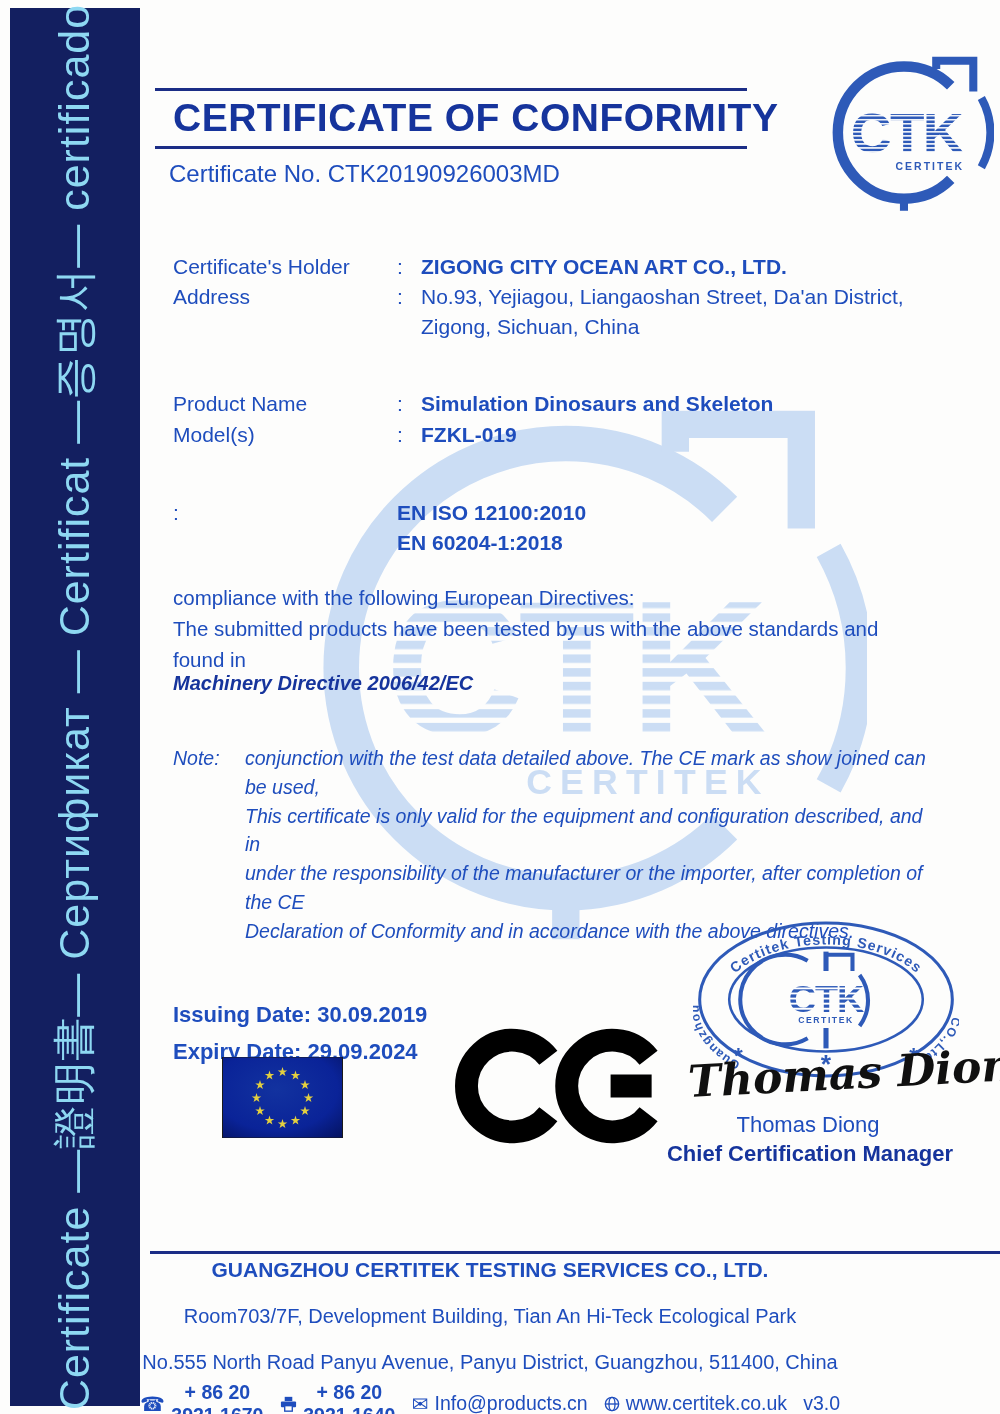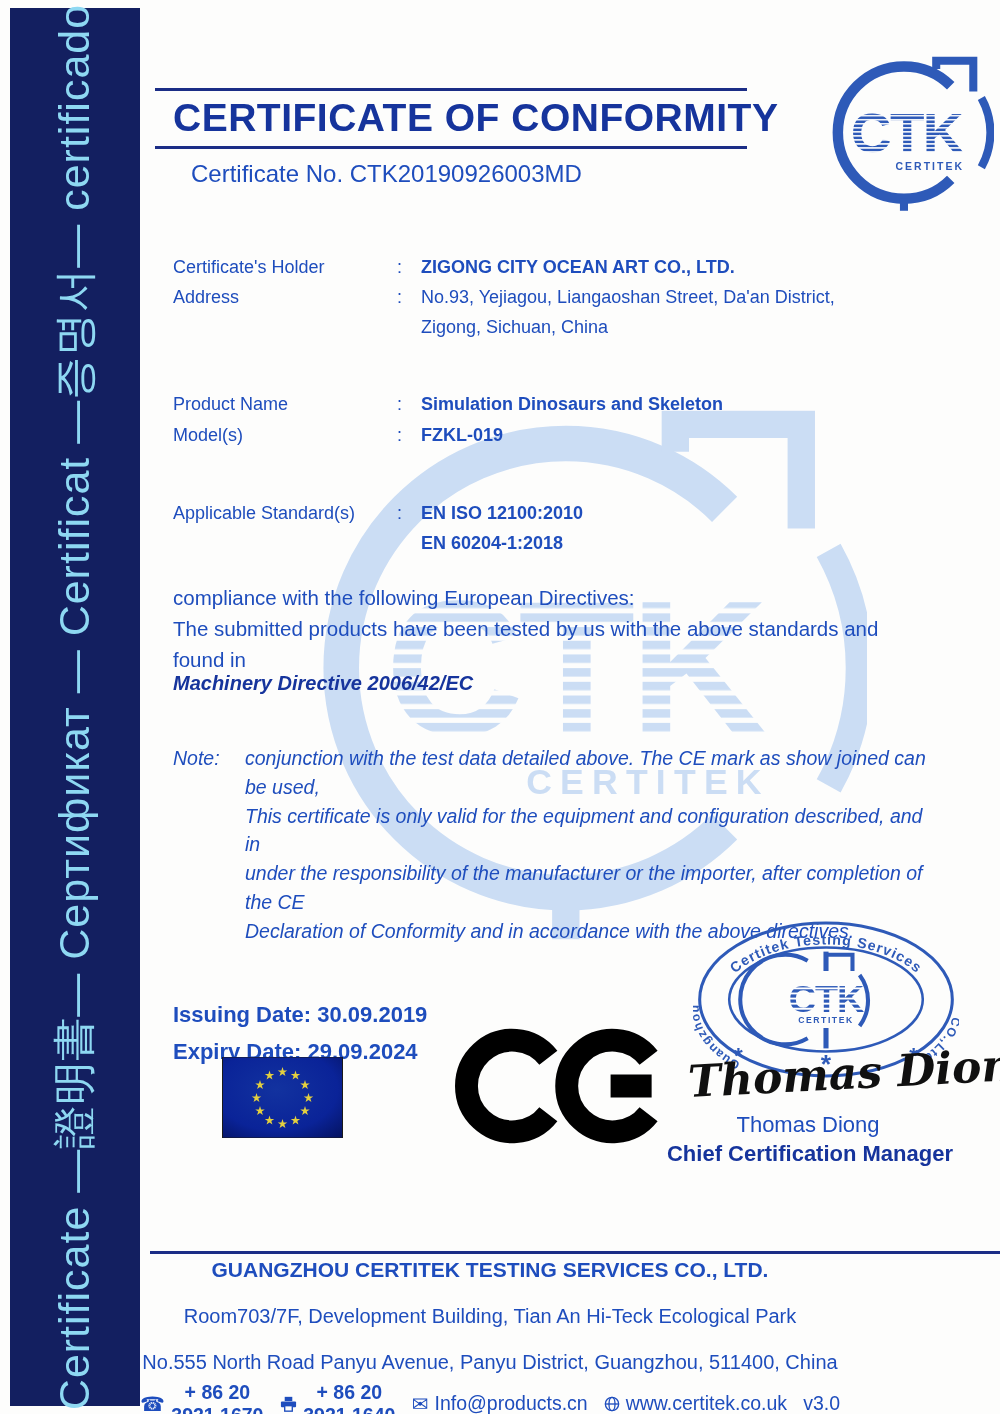--- a/index.html
+++ b/index.html
@@ -16,24 +16,24 @@
     transform:rotate(-90deg);transform-origin:0 0;display:flex;align-items:center;justify-content:center;}
   .band-text{font-size:43px;letter-spacing:1px;color:var(--cyan);white-space:nowrap;}
 
   
   .wm{position:absolute;left:292px;top:408px;width:575px;opacity:.95;z-index:0;}
   .content{position:absolute;inset:0;z-index:1;}
 
   .abs{position:absolute;}
   .title-line{position:absolute;left:155px;width:592px;height:3px;background:var(--line);}
   .title{position:absolute;left:173px;top:96px;font-size:39px;font-weight:bold;color:var(--dark);letter-spacing:.5px;}
-  .certno{position:absolute;left:191px;top:160px;font-size:24px;font-weight:500;color:var(--blue);}
+  .certno{position:absolute;left:169px;top:160px;font-size:24px;font-weight:500;color:var(--blue);}
 
   .frow{position:absolute;left:173px;display:grid;grid-template-columns:224px 24px auto;
-        font-size:18px;color:var(--blue);line-height:30px;}
+        font-size:21px;color:var(--blue);line-height:30px;}
   .frow .val{white-space:nowrap;}
   .b{font-weight:bold;}
   .sb{font-weight:600;}
 
   .statement{position:absolute;left:173px;top:582px;width:730px;font-size:20.5px;line-height:31px;color:var(--blue);}
   .directive{position:absolute;left:173px;top:672px;font-size:20px;font-weight:bold;font-style:italic;color:var(--dark);}
   .note{position:absolute;left:173px;top:744px;display:grid;grid-template-columns:72px auto;
         font-size:19.5px;font-style:italic;color:var(--blue);line-height:28.8px;width:760px;}
 
   .dates{position:absolute;left:173px;top:996px;font-size:22px;font-weight:600;color:var(--blue);line-height:37px;}
@@ -131,21 +131,20 @@
       <span>:</span>
       <span class="val b">Simulation Dinosaurs and Skeleton</span>
     </div>
     <div class="frow" style="top:420px">
       <span>Model(s)</span>
       <span>:</span>
       <span class="val sb">FZKL-019</span>
     </div>
 
     <div class="frow" style="top:498px">
-      <span>Applicable Standard(s)</span>
       <span>:</span>
       <span class="val sb">EN ISO 12100:2010</span>
       <span></span>
         <span></span>
       <span class="val sb">EN 60204-1:2018</span>
     </div>
 
     <div class="statement">
       <div>compliance with the following European Directives:</div>
       <div>The submitted products have been tested by us with the above standards and found in</div>

